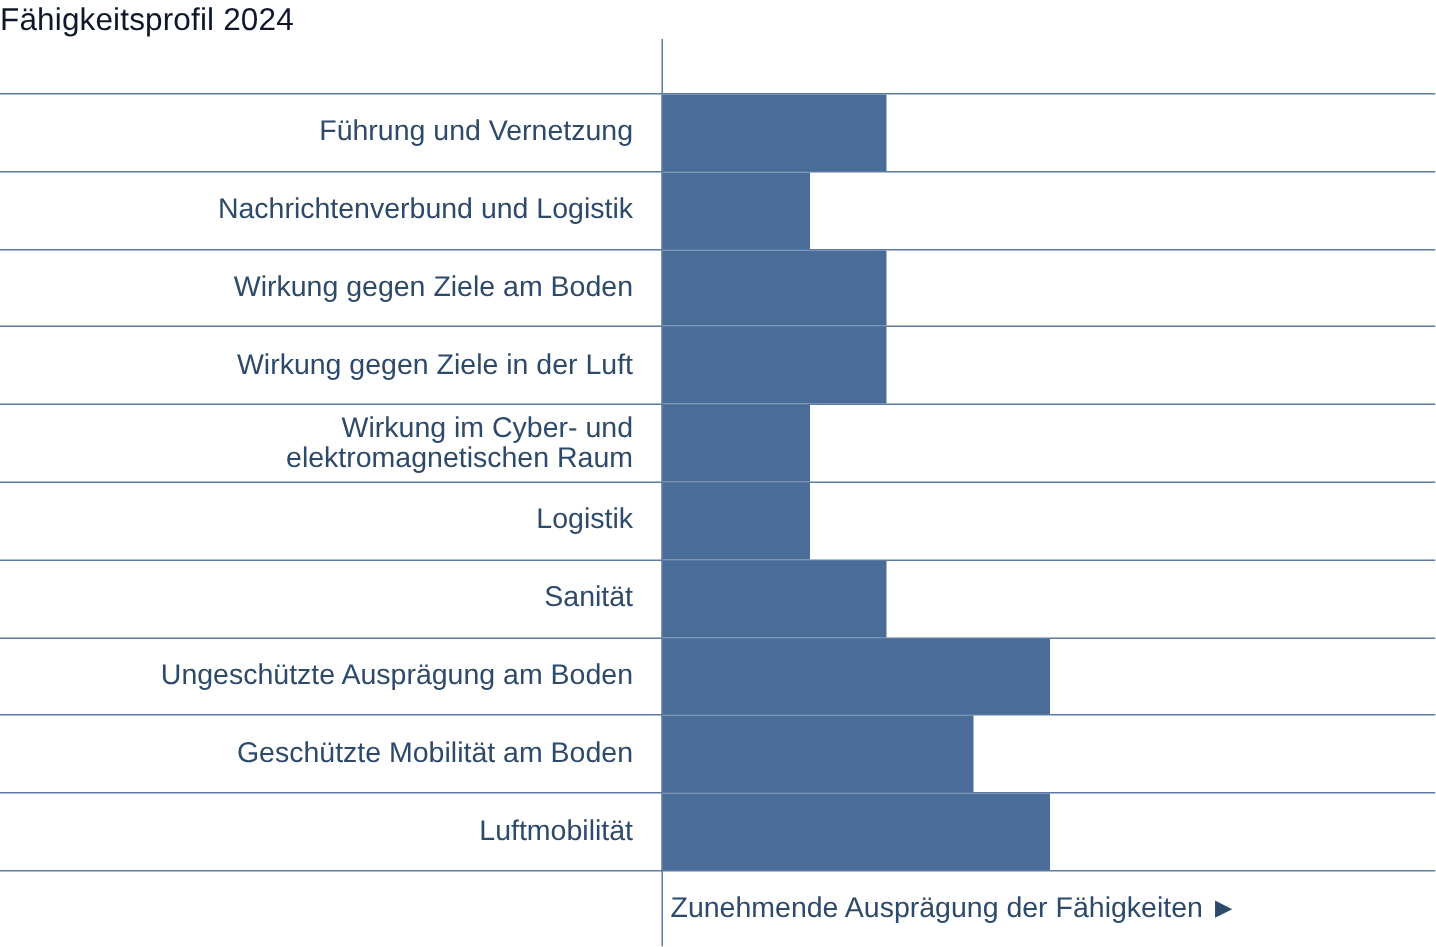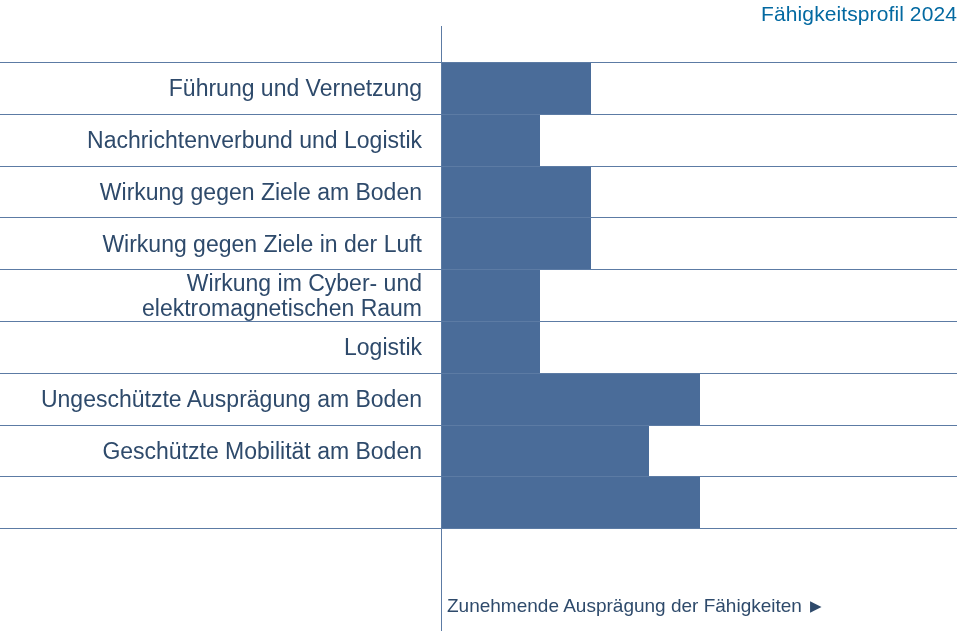--- a/index.html
+++ b/index.html
@@ -18,23 +18,23 @@
     position: relative;
     width: 957px;
     height: 631px;
   }
   
   .chart-title {
     position: absolute;
     left: 0;
     top: 2px;
     width: 957px;
-    text-align: right;
+    text-align: left;
     font-size: 21px;
-    color: #0369a1;
+    color: #0f172a;
     letter-spacing: 0.1px;
     white-space: nowrap;
   }
   
   .baseline-top {
     position: absolute;
     left: 441px;
     top: 26px;
     width: 1px;
     height: 36px;
@@ -59,21 +59,21 @@
   .row-label {
     position: absolute;
     left: 0;
     top: 0;
     width: 428px;
     height: 100%;
     display: flex;
     align-items: center;
     justify-content: flex-end;
     text-align: right;
-    font-size: 23px;
+    font-size: 19px;
     line-height: 1.05;
     color: #2e4a6b;
     white-space: pre-line;
     padding-right: 6px;
     box-sizing: border-box;
   }
   .bar {
     position: absolute;
     left: 441px;
     top: 0;
@@ -162,32 +162,37 @@
       <div class="row-label">Wirkung im Cyber- und
 elektromagnetischen Raum</div>
       <div class="bar" style="width:99px"></div>
     </div>
 
     <div class="row">
       <div class="row-label">Logistik</div>
       <div class="bar" style="width:99px"></div>
     </div>
 
+    <div class="row">
+      <div class="row-label">Sanität</div>
+      <div class="bar" style="width:150px"></div>
+    </div>
 
     <div class="row">
       <div class="row-label">Ungeschützte Ausprägung am Boden</div>
       <div class="bar" style="width:259px"></div>
     </div>
 
     <div class="row">
       <div class="row-label">Geschützte Mobilität am Boden</div>
       <div class="bar" style="width:208px"></div>
     </div>
 
     <div class="row">
+      <div class="row-label">Luftmobilität</div>
       <div class="bar" style="width:259px"></div>
     </div>
   </div>
 
   <div class="footer">
     <div class="footer-line"></div>
     <div class="footer-text">
       <span>Zunehmende Ausprägung der Fähigkeiten</span>
       <span class="footer-arrow">▶</span>
     </div>

